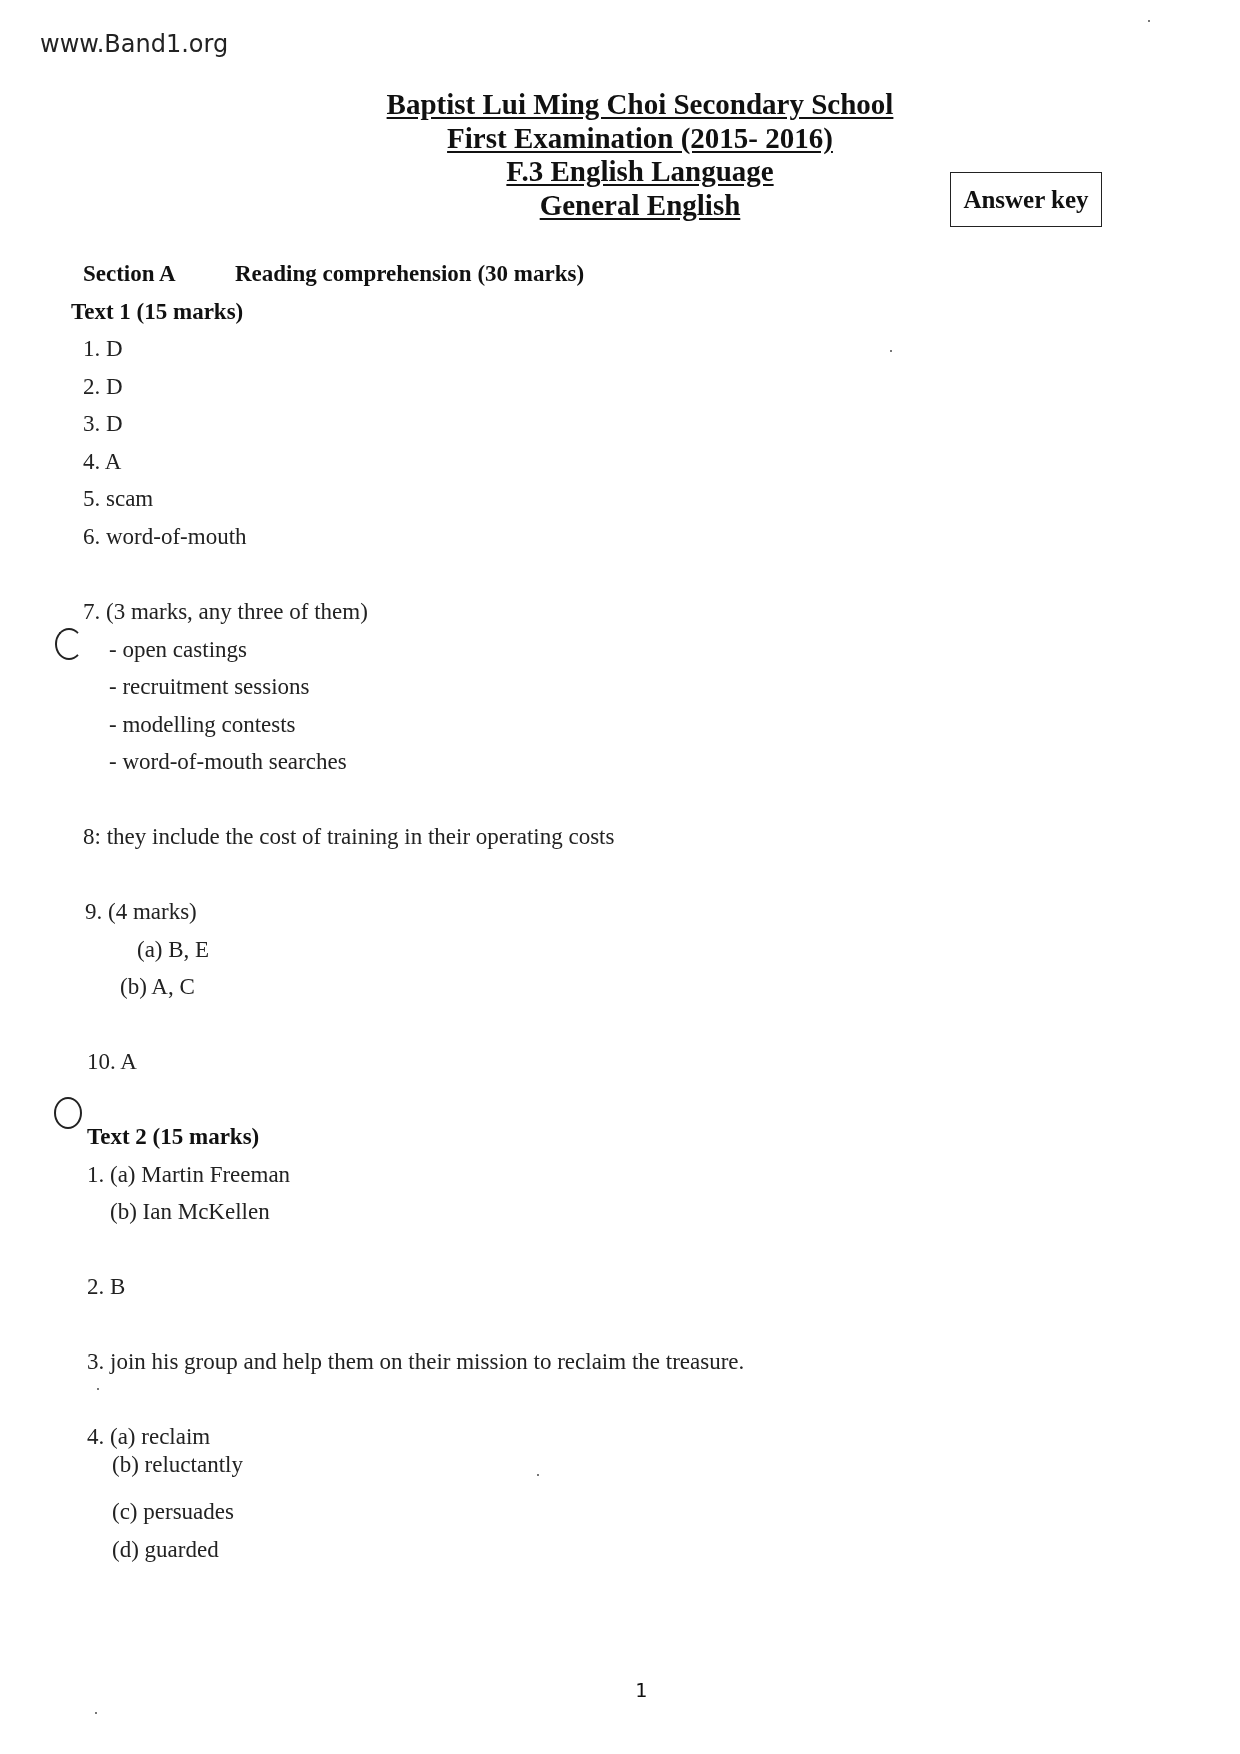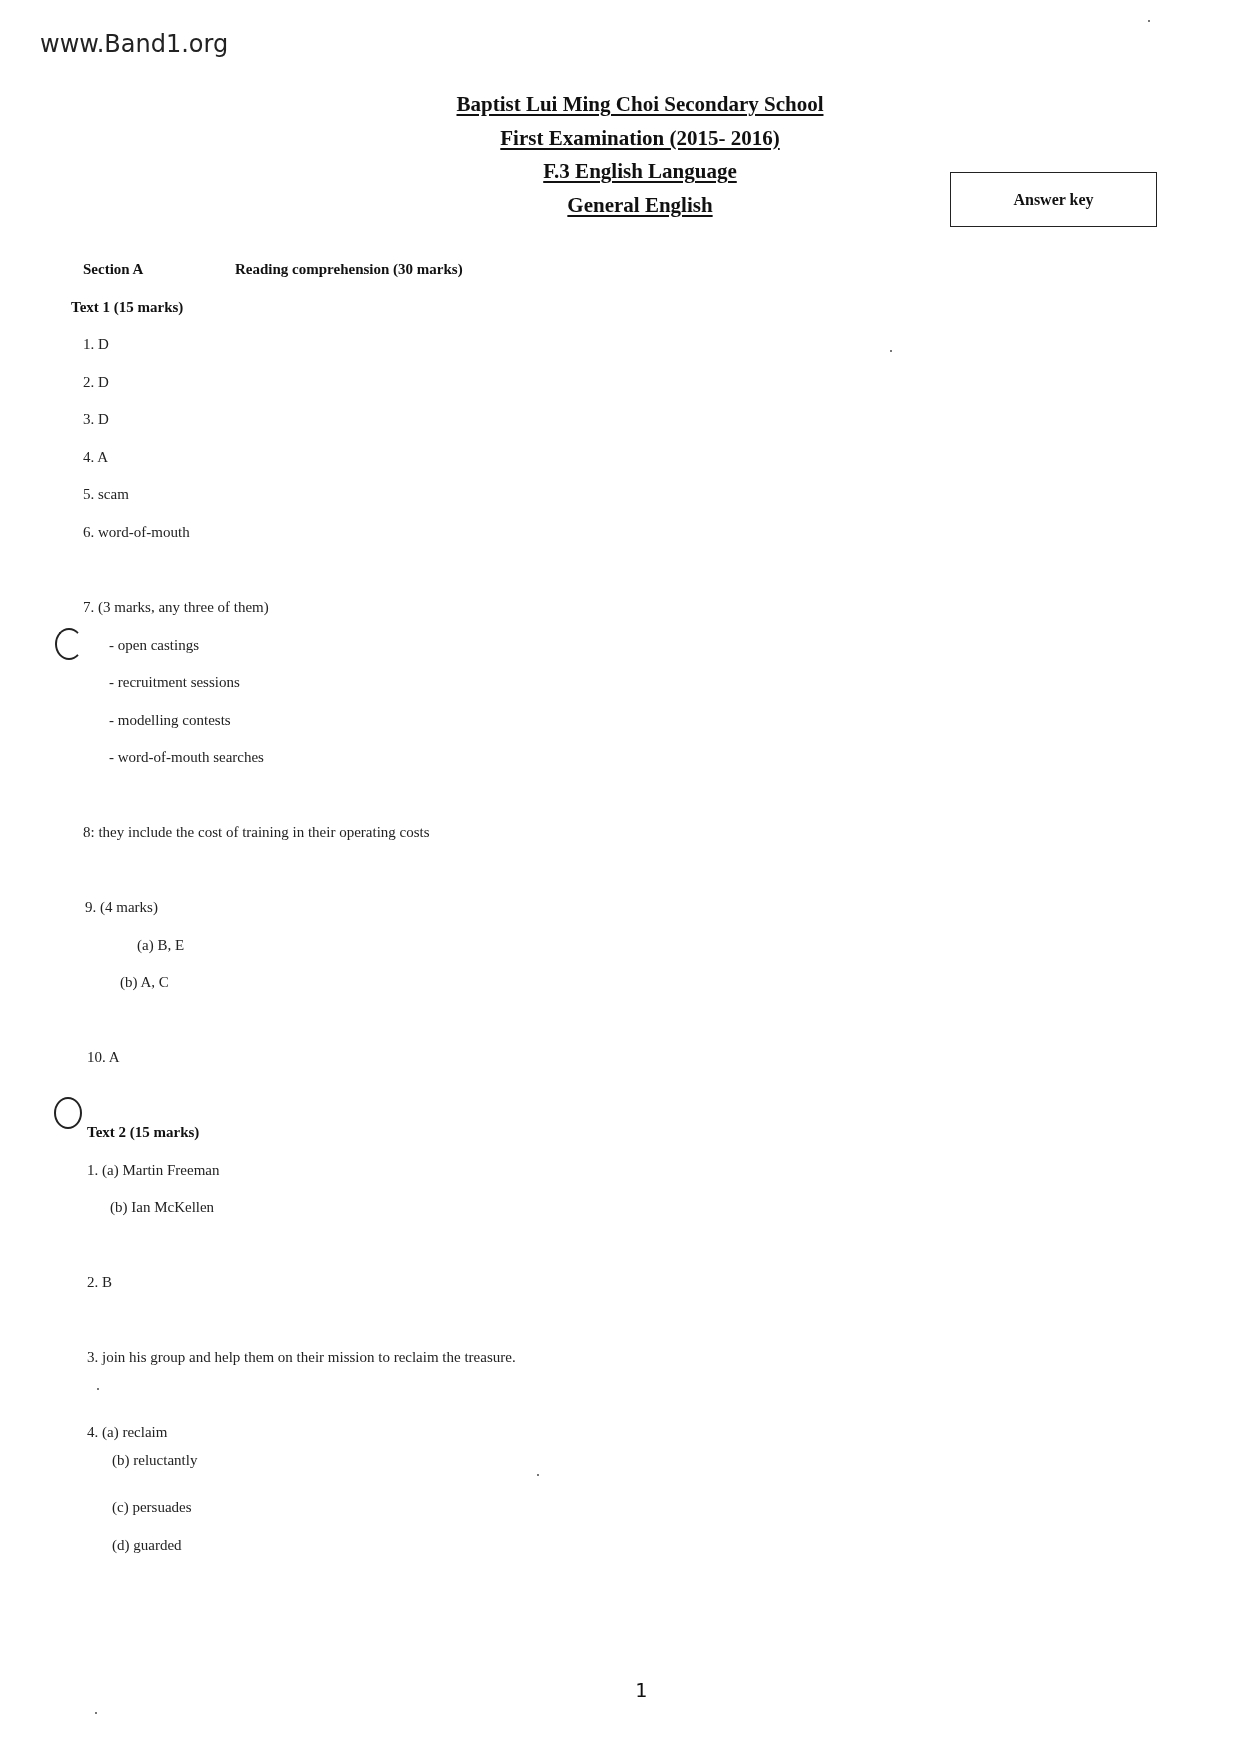--- a/index.html
+++ b/index.html
@@ -7,30 +7,30 @@
       width: 1240px; height: 1754px; position: relative; overflow: hidden;
       font-family: "Liberation Serif", "DejaVu Serif", serif; color: #111;
     }
     .watermark {
       position: absolute; left: 40px; top: 30px;
       font-family: "DejaVu Sans", "Liberation Sans", sans-serif;
       font-size: 24px; color: #222;
     }
     .header {
       position: absolute; left: 340px; width: 600px; top: 88px;
-      text-align: center; font-weight: bold; font-size: 21px; line-height: 33.5px;
+      text-align: center; font-weight: bold; font-size: 29px; line-height: 33.5px;
     }
     .header div { text-decoration: underline; text-underline-offset: 3px; }
     .answer-key {
-      position: absolute; left: 950px; top: 172px; width: 207px; height: 55px;
+      position: absolute; left: 950px; top: 172px; width: 152px; height: 55px;
       border: 1.5px solid #222; box-sizing: border-box;
       display: flex; align-items: center; justify-content: center;
-      font-weight: bold; font-size: 16px;
+      font-weight: bold; font-size: 25px;
     }
-    .line { position: absolute; font-size: 15px; white-space: nowrap; color: #222; }
+    .line { position: absolute; font-size: 23px; white-space: nowrap; color: #222; }
     .bold { font-weight: bold; color: #111; }
     .hole {
       position: absolute; width: 28px; height: 32px; border: 2.5px solid #222;
       border-radius: 50%; box-sizing: border-box;
     }
     .hole.h1 { left: 55px; top: 628px; border-right-color: transparent; border-top-color: #222; }
     .hole.h2 { left: 54px; top: 1097px; }
     .page-num {
       position: absolute; left: 635px; top: 1678px;
       font-family: "DejaVu Sans Mono", "Liberation Mono", monospace; font-size: 20px;

